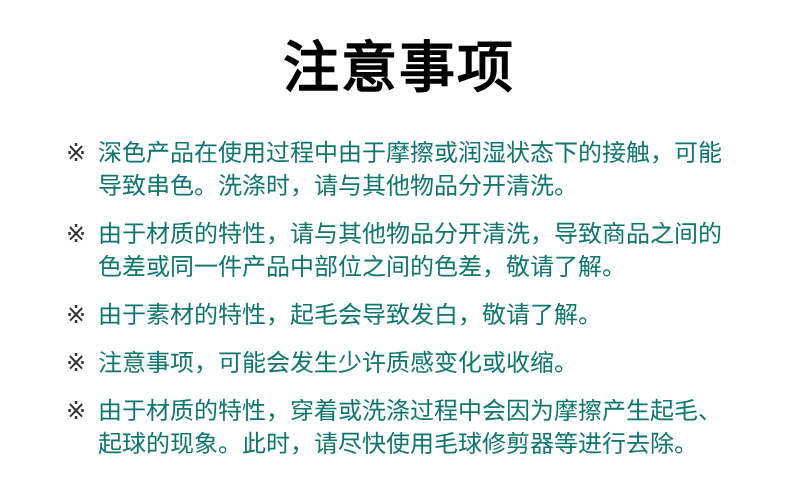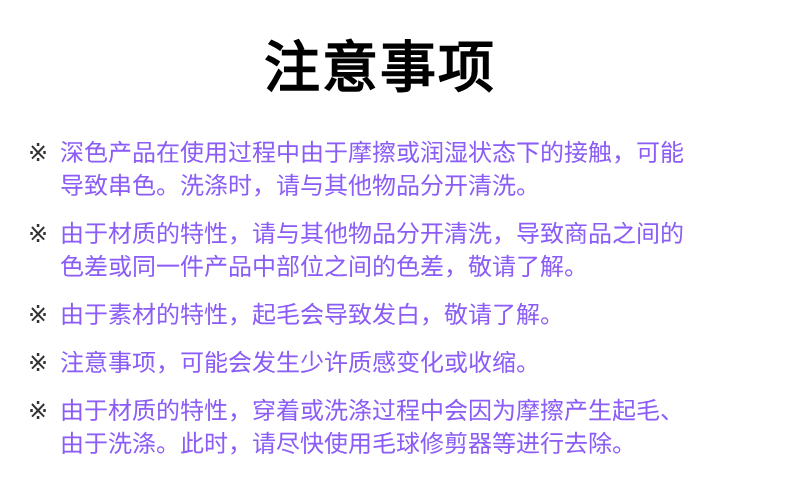--- a/index.html
+++ b/index.html
@@ -9,21 +9,21 @@
     height: 492px;
     background: #ffffff;
     overflow: hidden;
     font-family: "Liberation Sans", "DejaVu Sans", sans-serif;
   }
 
   .page {
     width: 790px;
     height: 492px;
     background: #ffffff;
-    padding: 34px 58px 0 28px;
+    padding: 34px 58px 0 66px;
     border-radius: 27px;
   }
 
   .page-title {
     text-align: center;
     font-size: 56px;
     line-height: 68px;
     font-weight: 900;
     letter-spacing: 2px;
     color: #000000;
@@ -48,21 +48,21 @@
     width: 24px;
     margin-right: 8px;
     color: #333333;
     font-size: 24px;
     line-height: 33px;
   }
 
   .notice-text {
     flex: 1 1 auto;
     max-width: 642px;
-    color: #8b5cf6;
+    color: #0f766e;
     font-size: 24px;
     line-height: 33px;
     text-align: left;
     word-break: break-all;
   }
 </style>
 </head>
 <body>
 
 <div class="page">
@@ -85,17 +85,17 @@
     <p class="notice-text">由于素材的特性，起毛会导致发白，敬请了解。</p>
   </li>
 
   <li class="notice-item">
     <span class="marker">※</span>
     <p class="notice-text">注意事项，可能会发生少许质感变化或收缩。</p>
   </li>
 
   <li class="notice-item">
     <span class="marker">※</span>
-    <p class="notice-text">由于材质的特性，穿着或洗涤过程中会因为摩擦产生起毛、由于洗涤。此时，请尽快使用毛球修剪器等进行去除。</p>
+    <p class="notice-text">由于材质的特性，穿着或洗涤过程中会因为摩擦产生起毛、起球的现象。此时，请尽快使用毛球修剪器等进行去除。</p>
   </li>
 </ul>
 
 </div>
 
 </body></html>

